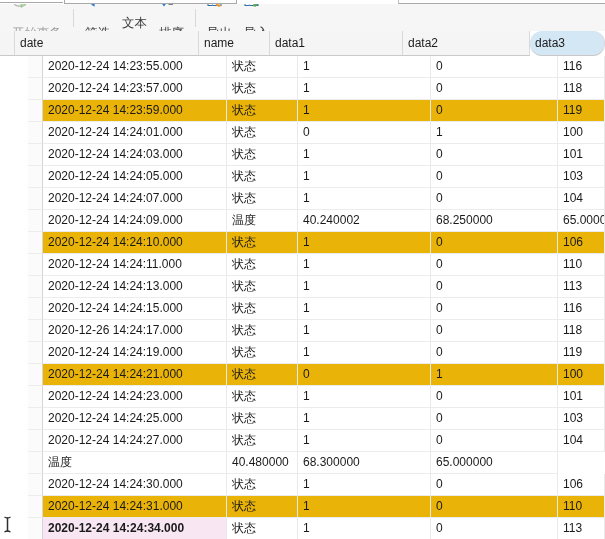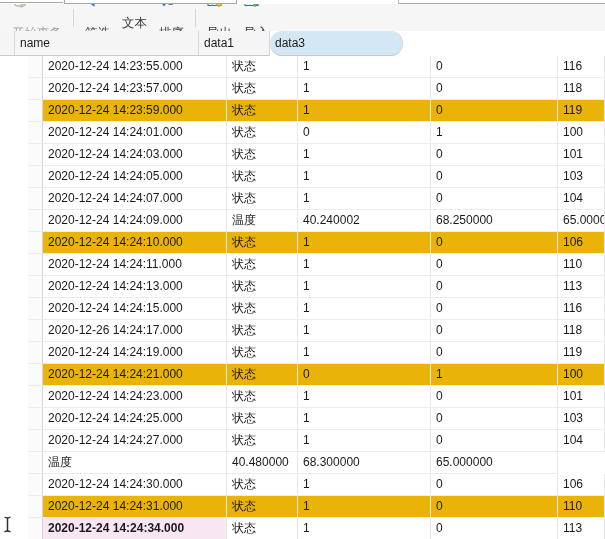--- a/index.html
+++ b/index.html
@@ -131,22 +131,24 @@
           <path d="M11.2 10.2 l-2.7 2.6 3.6 1 z" fill="#57a657"></path>
         </svg>
       </span>
       <span>导入</span>
     </div>
 
   </div>
 
   <div class="grid-header">
     <div class="th gutter"></div>
+    <div class="th">date</div>
     <div class="th">name</div>
     <div class="th">data1</div>
+    <div class="th">data2</div>
     <div class="th selected">data3</div>
   </div>
 
   <div class="grid-body" id="grid-body">
       <div class="tr">
     <div class="td gutter"></div>
     <div class="td c-date">2020-12-24 14:23:55.000</div>
     <div class="td c-name">状态</div>
     <div class="td c-data1">1</div>
     <div class="td c-data2">0</div>

